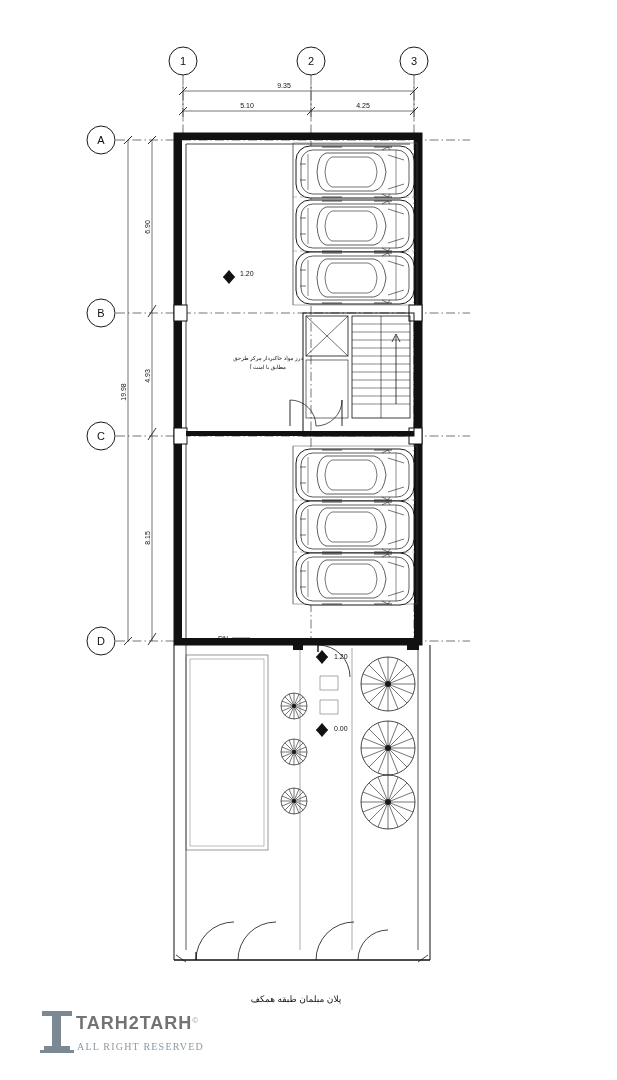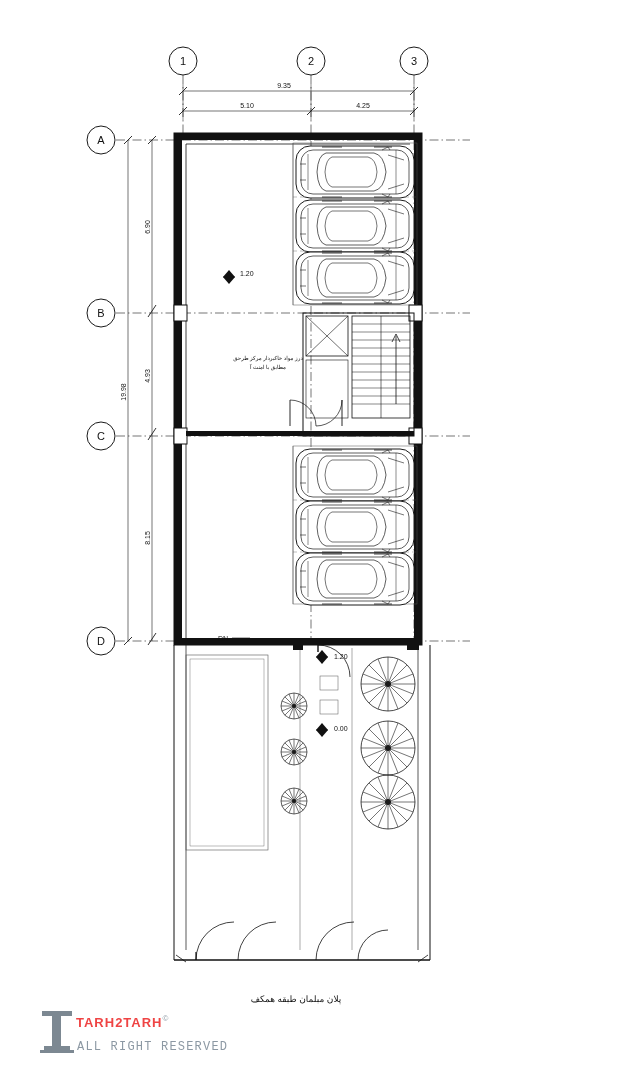--- a/index.html
+++ b/index.html
@@ -5,22 +5,22 @@
   html,body{margin:0;padding:0;background:#ffffff;}
   body{width:617px;height:1080px;position:relative;overflow:hidden;
        font-family:"Liberation Sans", sans-serif;color:#111;}
   .plan{position:absolute;left:0;top:0;width:617px;height:1080px;}
   svg{display:block;}
   .lbl-sm{font-size:7px;fill:#111;font-family:"Liberation Sans",sans-serif;}
   .lbl-tiny{font-size:5.5px;fill:#111;font-family:"Liberation Sans",sans-serif;}
   .gridlbl{font-size:11px;fill:#111;font-family:"Liberation Sans",sans-serif;text-anchor:middle;}
   .caption{font-size:9px;fill:#111;font-family:"Liberation Sans",sans-serif;text-anchor:middle;}
   .wm{position:absolute;left:40px;top:1005px;width:210px;height:60px;}
-  .wm-title{font-size:13px;letter-spacing:1px;color:#ef4444;font-family:"Liberation Sans",sans-serif;font-weight:bold;margin-top:12px;}
-  .wm-sub{font-size:12px;letter-spacing:1.2px;color:#8c98a3;font-family:Liberation Mono, monospace;}
+  .wm-title{font-size:18px;letter-spacing:1px;color:#737373;font-family:"Liberation Sans",sans-serif;font-weight:bold;margin-top:12px;}
+  .wm-sub{font-size:10px;letter-spacing:1.2px;color:#8c98a3;font-family:Liberation Serif, serif;}
   .wm-reg{font-size:8px;vertical-align:super;color:#8c98a3;}
 </style>
 </head>
 <body>
 
 <div class="plan">
 <svg width="617" height="1080" viewBox="0 0 617 1080" xmlns="http://www.w3.org/2000/svg">
 
   <defs>
     <g id="car">

